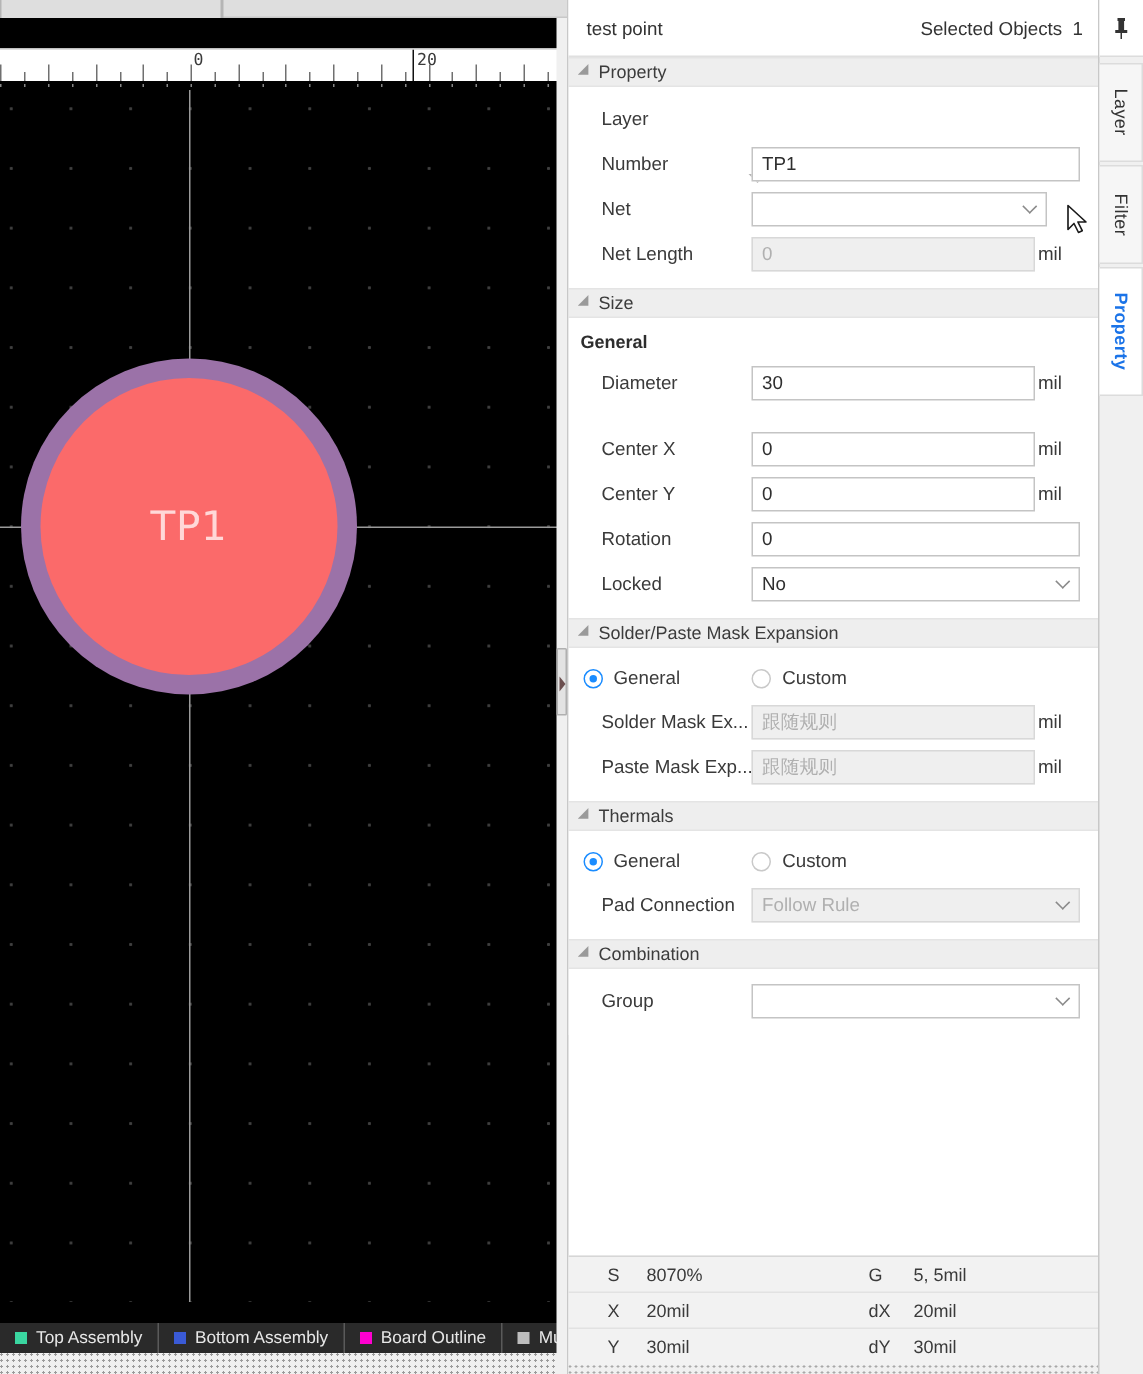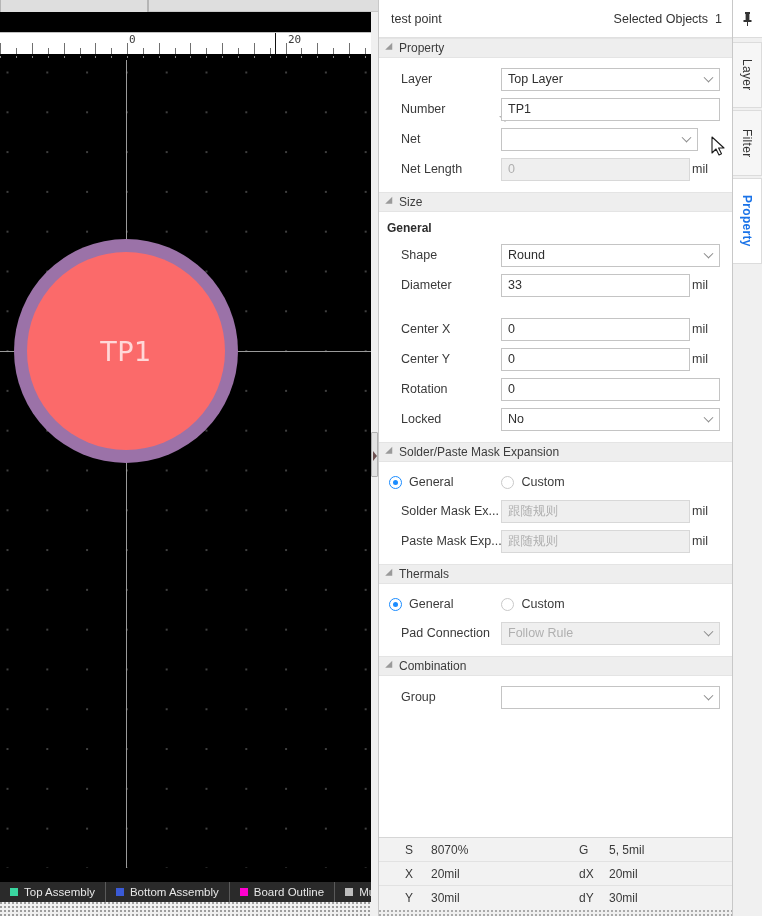--- a/index.html
+++ b/index.html
@@ -299,21 +299,21 @@
         <div class="tick minor" style="left: 237.9px;"></div>
         <div class="tick major" style="left: 253.8px;"></div>
         <div class="tick minor" style="left: 269.6px;"></div>
         <div class="tick major" style="left: 285.5px;"></div>
         <div class="tick minor" style="left: 301.4px;"></div>
         <div class="tick major" style="left: 317.2px;"></div>
         <div class="tick minor" style="left: 333.1px;"></div>
         <div class="tick major" style="left: 348.9px;"></div>
         <div class="tick minor" style="left: 364.8px;"></div>
         <div class="rlabel" style="left: 129px;">0</div>
-        <div class="rlabel" style="left: 288px;">20</div>
+        <div class="rlabel" style="left: 278px;">20</div>
         <div class="origin-mark" style="left: 275px;"></div>
       </div>
     <div class="ruler-band" id="ruler-band">
         <div class="bt" style="left: 0.2px;"></div>
         <div class="bt" style="left: 16.1px;"></div>
         <div class="bt" style="left: 31.9px;"></div>
         <div class="bt" style="left: 47.8px;"></div>
         <div class="bt" style="left: 63.6px;"></div>
         <div class="bt" style="left: 79.5px;"></div>
         <div class="bt" style="left: 95.3px;"></div>
@@ -387,24 +387,20 @@
 
       <div class="sect-head">
         <i class="tri"></i>
         <span>Property</span>
       </div>
       <div class="sect-body" style="position:relative;">
         <div class="layer-dd-caret"></div>
 
         <div class="row">
           <div class="lbl">Layer</div>
-          <div class="fld sel">
-            <span>Top Layer</span>
-            <i class="chev"></i>
-          </div>
           <div class="unit nounit"></div>
         </div>
 
         <div class="row">
           <div class="lbl">Number</div>
           <div class="fld">
             <span>TP1</span>
           </div>
           <div class="unit nounit"></div>
         </div>
@@ -427,33 +423,25 @@
 
       </div>
 
       <div class="sect-head">
         <i class="tri"></i>
         <span>Size</span>
       </div>
       <div class="sect-body">
         <div class="subhead">General</div>
 
-        <div class="row">
-          <div class="lbl">Shape</div>
-          <div class="fld sel">
-            <span>Round</span>
-            <i class="chev"></i>
-          </div>
-          <div class="unit nounit"></div>
-        </div>
 
         <div class="row">
           <div class="lbl">Diameter</div>
           <div class="fld">
-            <span>33</span>
+            <span>30</span>
           </div>
           <div class="unit">mil</div>
         </div>
       </div>
 
       <div class="sect-body">
         <div class="row">
           <div class="lbl">Center X</div>
           <div class="fld">
             <span>0</span>

